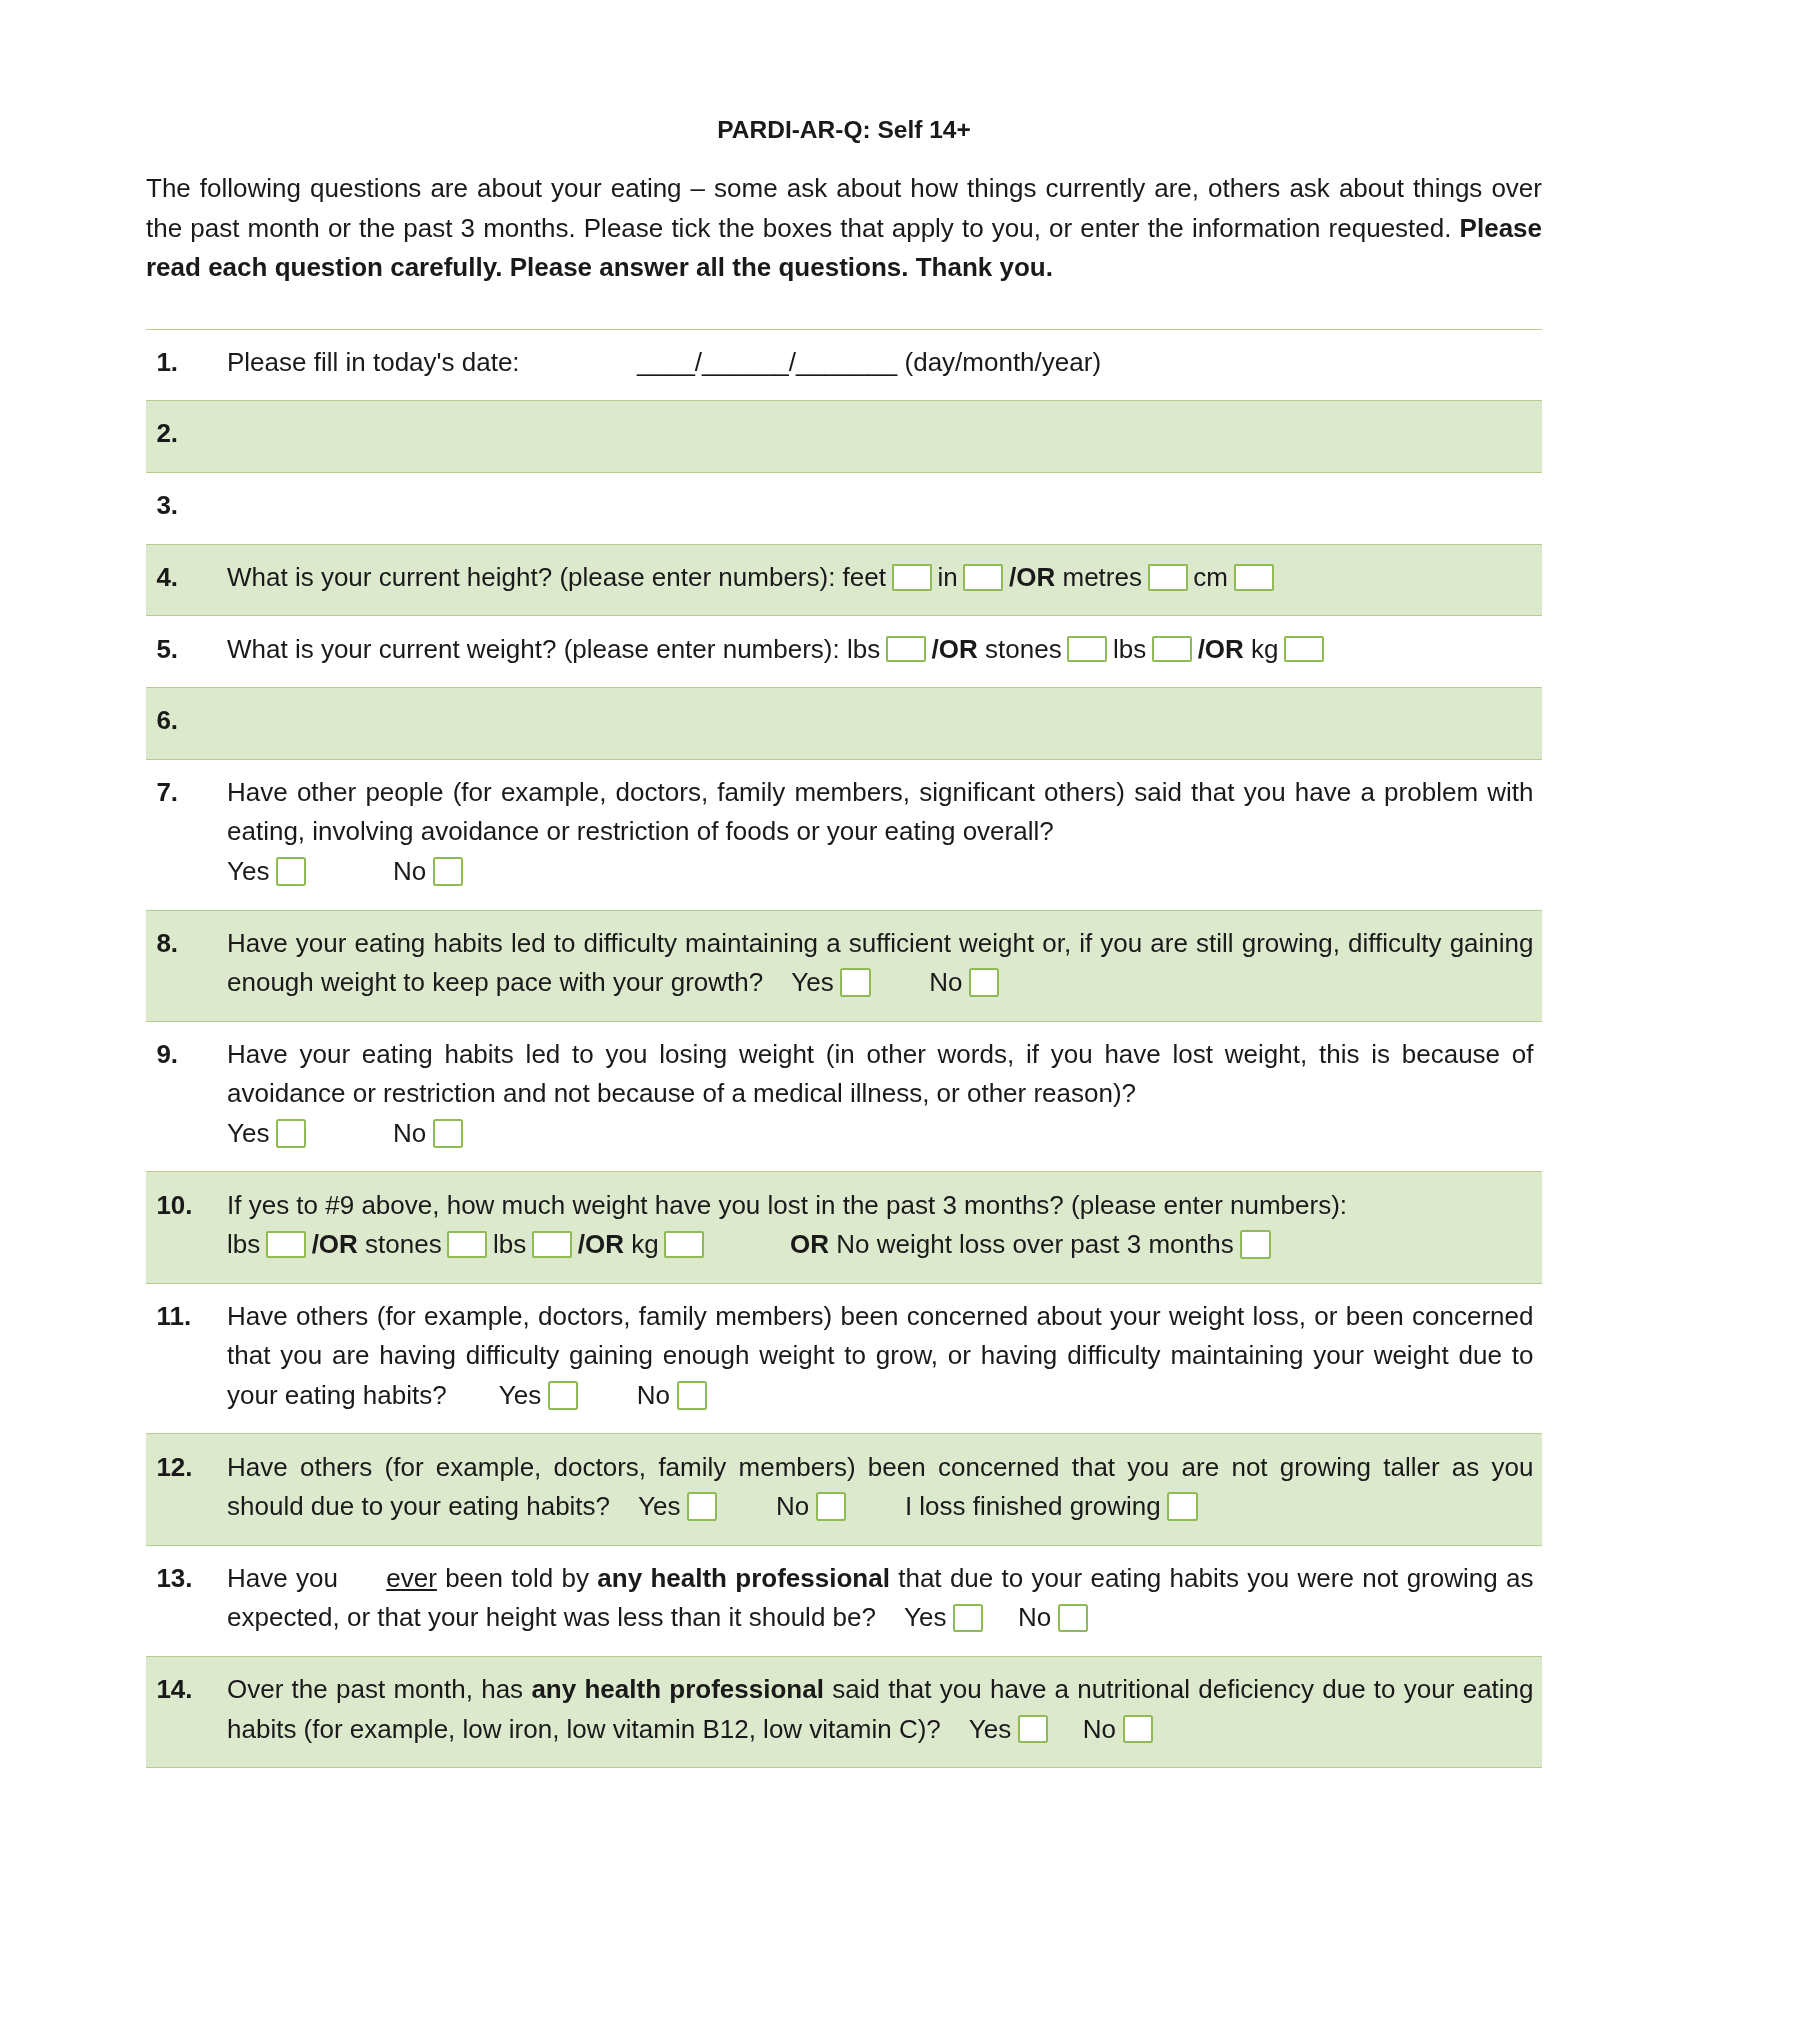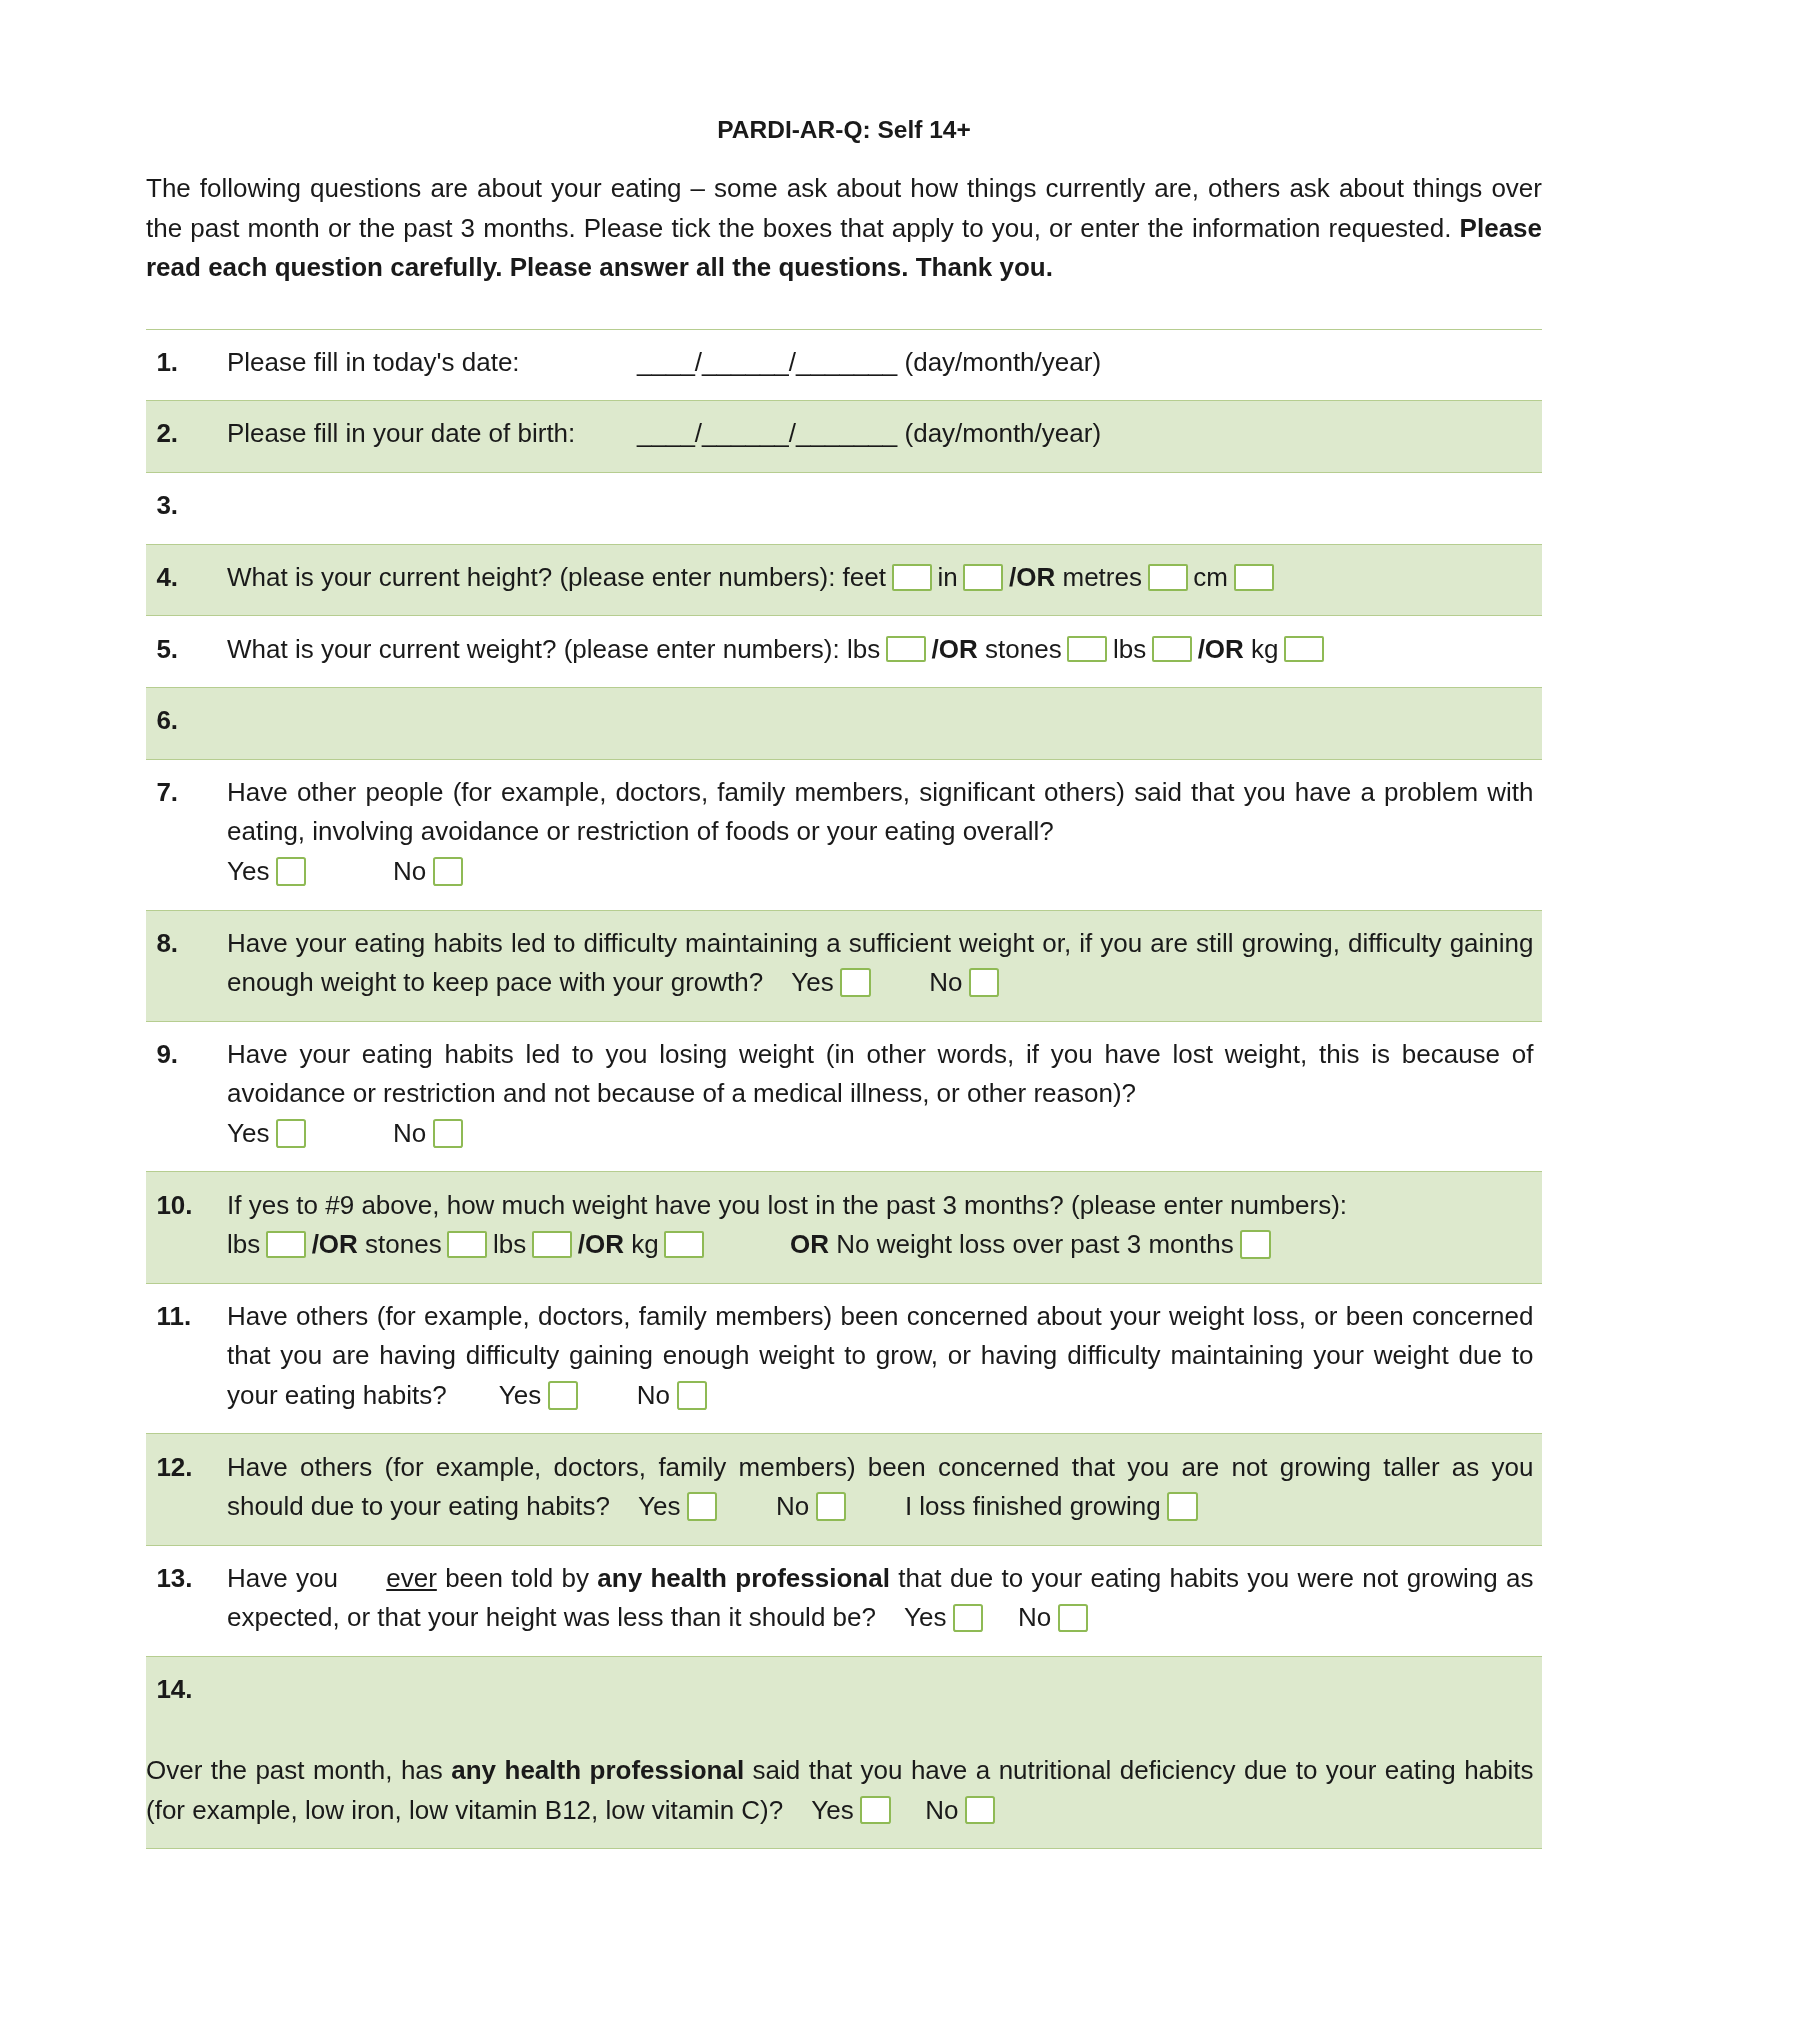--- a/index.html
+++ b/index.html
@@ -26,21 +26,21 @@
     line-height: 1.52;
   }
   .qtable { margin-top: 41px; }
   .qrow {
     display: flex;
     border-top: 1.9px solid var(--line-green, #b6cd90);
     padding: 13.2px 4.7px 18px 0;
     line-height: 1.52;
   }
   .qrow.green { background: var(--row-green, #dde9cd); }
-  .qrow:last-child { border-bottom: 1.9px solid var(--line-green, #b6cd90); flex-direction: column; }
+  .qrow:last-child { border-bottom: 1.9px solid var(--line-green, #b6cd90); }
   .qnum {
     flex: 0 0 81px;
     box-sizing: border-box;
     padding-left: 10.4px;
     font-weight: 700;
   }
   .qbody { flex: 1; text-align: justify; padding-right: 3.8px; }
   b { font-weight: 700; }
   u { text-decoration: underline; margin-left: 40px; }
   .cb {
@@ -88,24 +88,20 @@
     <div class="qrow">
       <div class="qnum">1.</div>
       <div class="qbody">
         <span class="tab-label">Please fill in today's date:</span><span class="blank-text">____/______/_______</span>
         <span>(day/month/year)</span>
       </div>
     </div>
 
     <div class="qrow green">
       <div class="qnum">2.</div>
-      <div class="qbody">
-        <span class="tab-label">Please fill in your date of birth:</span><span class="blank-text">____/______/_______</span>
-        <span>(day/month/year)</span>
-      </div>
     </div>
 
     <div class="qrow">
       <div class="qnum">3.</div>
     </div>
 
     <div class="qrow green">
       <div class="qnum">4.</div>
       <div class="qbody">
         <span>What is your current height? (please enter numbers): feet</span><span class="cbw"></span><span>in</span><span class="cbw"></span><b>/OR</b>

